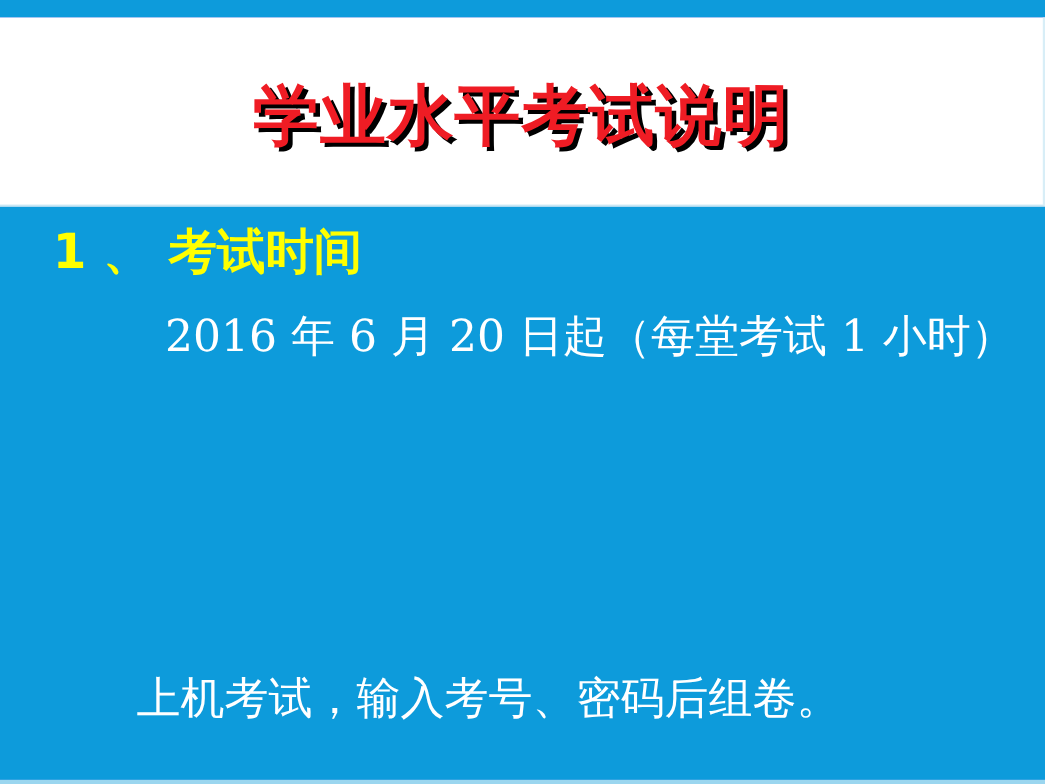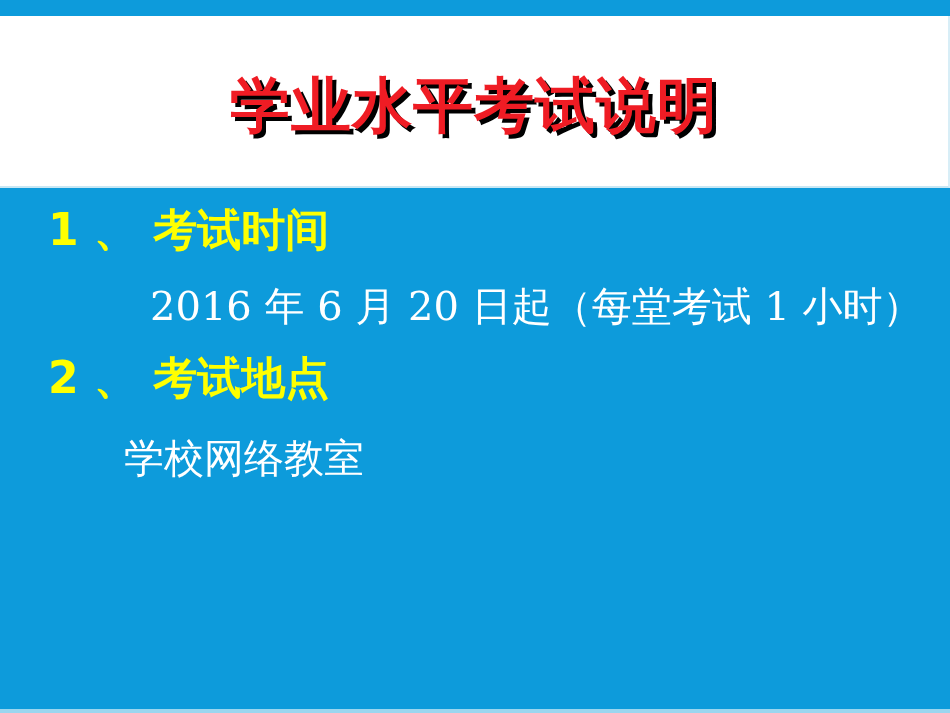--- a/index.html
+++ b/index.html
@@ -123,24 +123,23 @@
     <div class="slide-title">学业水平考试说明</div>
   </div>
 
   <div class="body-panel">
     <div class="body-inner">
 
       <div class="line heading l1">1 、 考试时间</div>
 
       <div class="line detail l2">2016 年 6 月 20 日起（每堂考试 1 小时）</div>
 
-      <div class="line heading l3">2 、 考试地点</div>
-
-      <div class="line detail l4">学校网络教室</div>
 
 
+
+      <div class="line detail l6">上机考试，输入考号、密码后组卷。</div>
 
     </div>
   </div>
 
   <div class="bottom-strip"></div>
 
 </div>
 
 </body></html>

